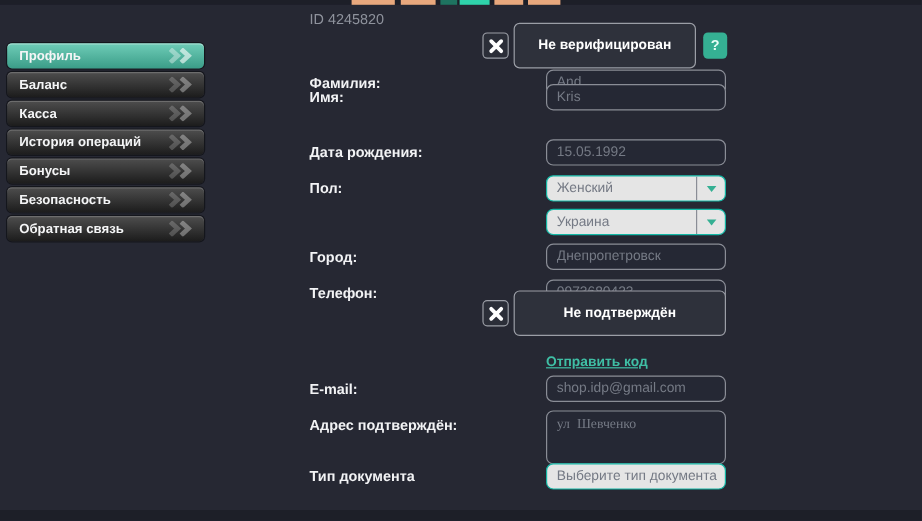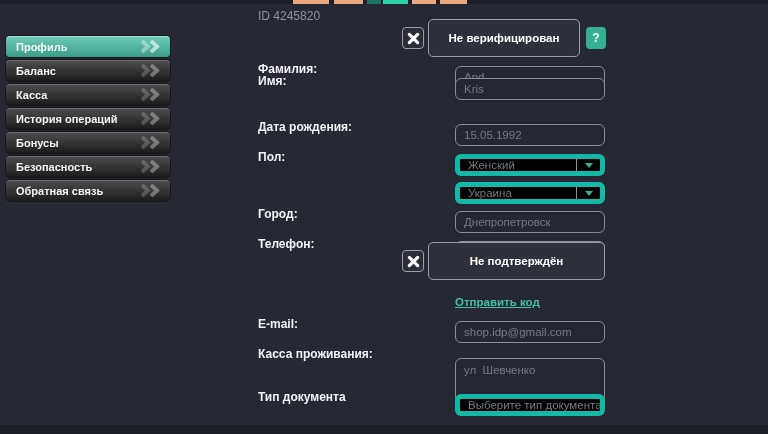--- a/index.html
+++ b/index.html
@@ -26,30 +26,30 @@
   }
   .side-item.active {
     background:linear-gradient(#6fcdb8, #3b9d88);
     box-shadow: inset 0 1px 0 rgba(255,255,255,.4), 0 0 0 1px rgba(0,0,0,.45);
   }
   .side-item .chev { position:absolute; right:7px; top:4px; }
   
   .frow { position:absolute; left:258px; width:510px; height:22px; display:flex; align-items:center; z-index:1; }
   .flabel { position:absolute; left:0; color:#f2f3f5; font-size:12px; font-weight:bold; white-space:nowrap; }
   .fid { color:#8e929c; font-size:12px; font-weight:normal; }
-  .ctl { position:absolute; left:197px;margin-top:16px; }
+  .ctl { position:absolute; left:197px; }
   .tinput {
     width:150px; height:22px; background:#252834;
     border:1px solid #8a8d96; border-radius:6px;
     color:#757a85; font-size:11.5px; padding:0 8px;
     font-family:"Liberation Sans", sans-serif; outline:none;
   }
   .sel {
-    width:150px; height:22px; background:#000000;
-    border:5px solid #14b8a6; border-radius:6px;
+    width:150px; height:22px; background:#e5e5e5;
+    border:1px solid #14b8a6; border-radius:6px;
     display:flex; align-items:stretch; cursor:pointer; overflow:hidden;
   }
   .sel-text { flex:1; display:flex; align-items:center; padding:0 8px; color:#757a85; font-size:11.5px; white-space:nowrap; }
   .sel-zone { width:24px; border-left:1px solid #8a8d96; display:flex; align-items:center; justify-content:center; }
   .tri { width:0; height:0; border-left:4px solid transparent; border-right:4px solid transparent; border-top:5px solid #35b093; }
   .xbtn {
     position:absolute; width:22px; height:22px; background:#2b2e38;
     border:1px solid #9b9ea6; border-radius:4px;
     display:flex; align-items:center; justify-content:center; cursor:pointer;
   }
@@ -62,21 +62,21 @@
   .help-btn {
     position:absolute; left:328px; width:20px; height:22px; background:#35b093;
     border:none; border-radius:4px; color:#e8fef8; font-size:12px; font-weight:bold;
     display:flex; align-items:center; justify-content:center; cursor:pointer;
   }
   .link { position:absolute; left:197px; color:#3fbfa5; font-size:11.5px; font-weight:bold; text-decoration:underline; cursor:pointer; }
   .tarea {
     width:150px; height:45px; background:#252834;
     border:1px solid #8a8d96; border-radius:6px;
     color:#757a85; font-size:11.5px; padding:5px 8px;
-    font-family:Liberation Sans, sans-serif; resize:none; outline:none; position:relative;
+    font-family:Liberation Serif, serif; resize:none; outline:none; position:relative;
   }
   .ta-wrap { position:relative; width:150px; height:57px; }
   .ta-grip {
     position:absolute; right:2px; bottom:2px; width:9px; height:9px; pointer-events:none;
     background:
       linear-gradient(135deg, transparent 0 55%, #8a8d96 55% 64%, transparent 64% 78%, #8a8d96 78% 87%, transparent 87%);
   }
   .row-address { align-items:flex-start; }
   .row-address .flabel { top:5px; }
 </style>
@@ -216,21 +216,21 @@
 <div class="frow" style="top:291px">
   <a class="link">Отправить код</a>
 </div>
 
 <div class="frow" style="top:313px">
   <div class="flabel">E-mail:</div>
   <input class="tinput ctl" value="shop.idp@gmail.com" style="">
 </div>
 
 <div class="frow row-address" style="top:342px;height:57px">
-  <div class="flabel">Касса проживания:</div>
+  <div class="flabel">Адрес подтверждён:</div>
   <div class="ta-wrap ctl">
     <textarea class="tarea" style="">ул  Шевченко</textarea>
     <div class="ta-grip"></div>
   </div>
 </div>
 
 <div class="frow" style="top:386px">
   <div class="flabel">Тип документа</div>
   <div class="sel ctl">
     <div class="sel-text">Выберите тип документа</div>

